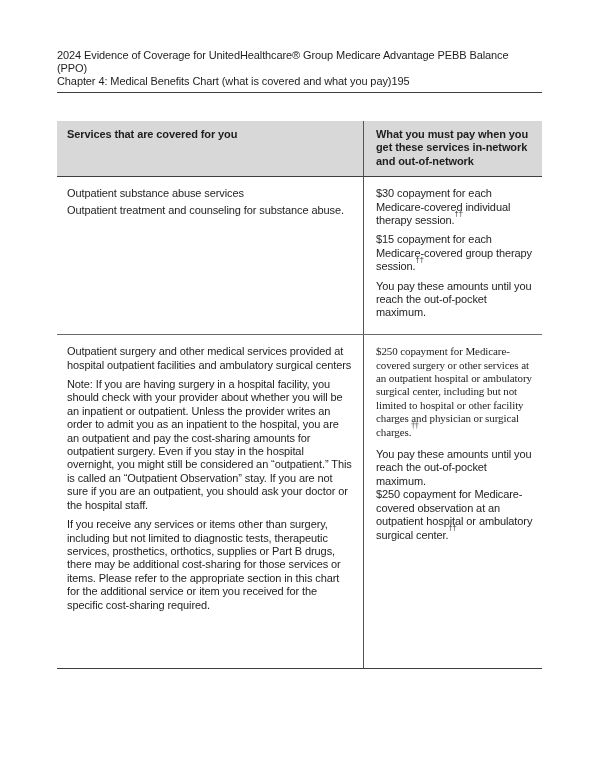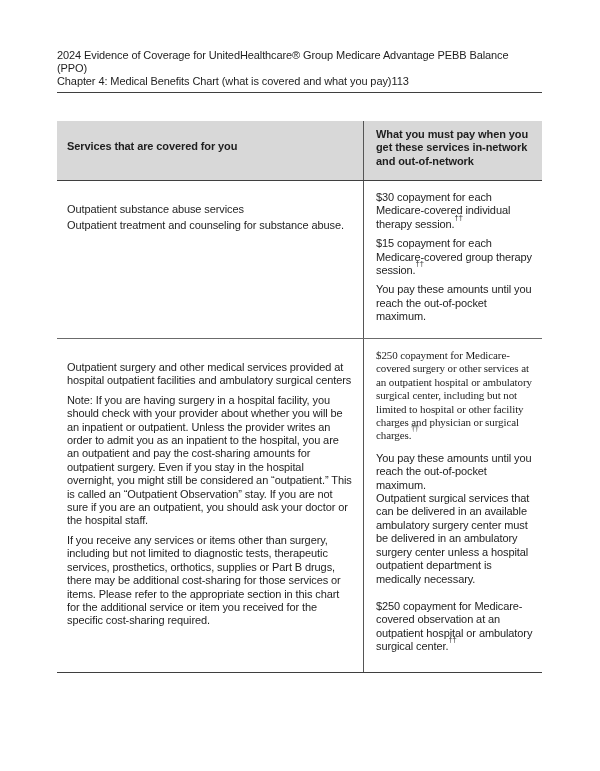--- a/index.html
+++ b/index.html
@@ -36,21 +36,21 @@
   }
   .t-head {
     display: flex;
     background: #d8d8d8;
     border-bottom: 1.6px solid #3f3f3f;
   }
   .t-row { display: flex; }
   .row1 { border-bottom: 1px solid #6b6b6b; min-height: 158px; }
   .row2 { min-height: 333px; }
   .cell { min-height: 100%; }
-  .cell.c-left  { width: 306px; padding: 10px 10px 8px 10px; margin-top: 12px; }
+  .cell.c-left  { width: 306px; padding: 10px 10px 8px 10px; }
   .cell.c-right { width: 179px; padding: 10px 7px 8px 12px; border-left: 1.3px solid #555555; }
   .t-head .cell { font-weight: bold; min-height: 47px; }
   .t-head .c-left  { padding-top: 7px; }
   .t-head .c-right { padding-top: 7px; padding-right: 4px; }
 
   p { margin: 0 0 6px 0; }
   .b-title { font-weight: normal; margin-bottom: 3px; }
   .row2 .c-left .b-title { margin-bottom: 6px; }
   b { font-weight: normal; }
   sup {
@@ -66,21 +66,21 @@
 </head>
 <body>
 
 <div class="page">
 
   <div class="page-header">
     <div class="ph-line">2024 Evidence of Coverage for UnitedHealthcare® Group Medicare Advantage PEBB Balance</div>
     <div class="ph-line">(PPO)</div>
     <div class="ph-row">
       <span>Chapter 4: Medical Benefits Chart (what is covered and what you pay)</span>
-      <span class="page-num">113</span>
+      <span class="page-num">195</span>
     </div>
   </div>
 
   <div class="header-rule"></div>
 
   <div class="benefits-table">
 
     <div class="t-head">
       <div class="cell c-left">Services that are covered for you</div>
       <div class="cell c-right">What you must pay when you get these services in-network and out-of-network</div>
@@ -100,19 +100,18 @@
 
     <div class="t-row row2">
       <div class="cell c-left">
         <p class="b-title">Outpatient surgery and other medical services provided at hospital outpatient facilities and ambulatory surgical centers</p>
         <p><b>Note</b><span>: If you are having surgery in a hospital facility, you should check with your provider about whether you will be an inpatient or outpatient. Unless the provider writes an order to admit you as an inpatient to the hospital, you are an outpatient and pay the cost-sharing amounts for outpatient surgery. Even if you stay in the hospital overnight, you might still be considered an “outpatient.” This is called an “Outpatient Observation” stay. If you are not sure if you are an outpatient, you should ask your doctor or the hospital staff.</span></p>
         <p>If you receive any services or items other than surgery, including but not limited to diagnostic tests, therapeutic services, prosthetics, orthotics, supplies or Part B drugs, there may be additional cost-sharing for those services or items. Please refer to the appropriate section in this chart for the additional service or item you received for the specific cost-sharing required.</p>
       </div>
       <div class="cell c-right">
         <p class="p-surgery"><span>$250 copayment for Medicare-covered surgery or other services at an outpatient hospital or ambulatory surgical center, including but not limited to hospital or other facility charges and physician or surgical charges.</span><sup>††</sup></p>
         <p class="p-oop">You pay these amounts until you reach the out-of-pocket maximum.</p>
-        <p class="p-asc">Outpatient surgical services that can be delivered in an available ambulatory surgery center must be delivered in an ambulatory surgery center unless a hospital outpatient department is medically necessary.</p>
         <p class="p-obs"><span>$250 copayment for Medicare-covered observation at an outpatient hospital or ambulatory surgical center.</span><sup>††</sup></p>
       </div>
     </div>
 
   </div>
 </div>
 
 </body></html>

